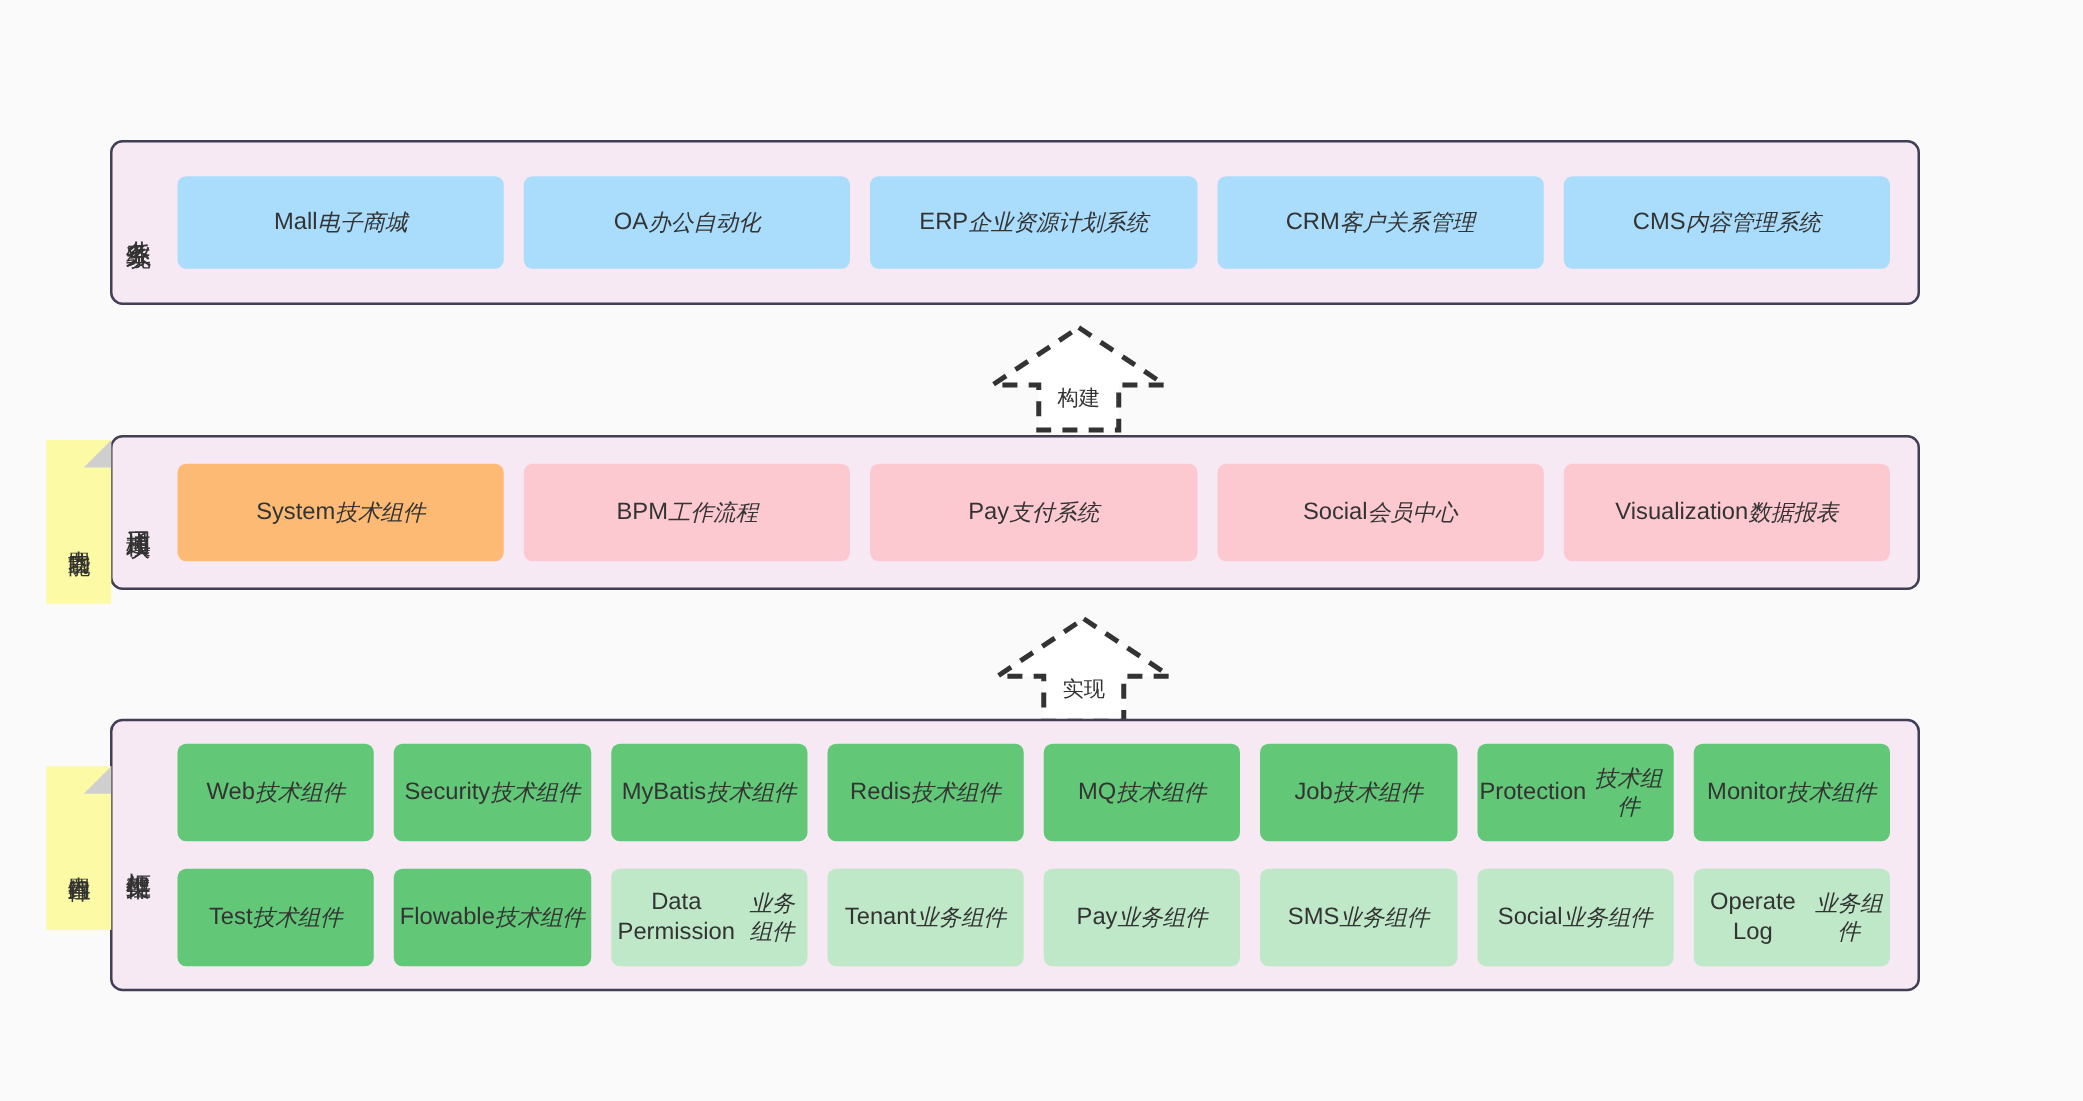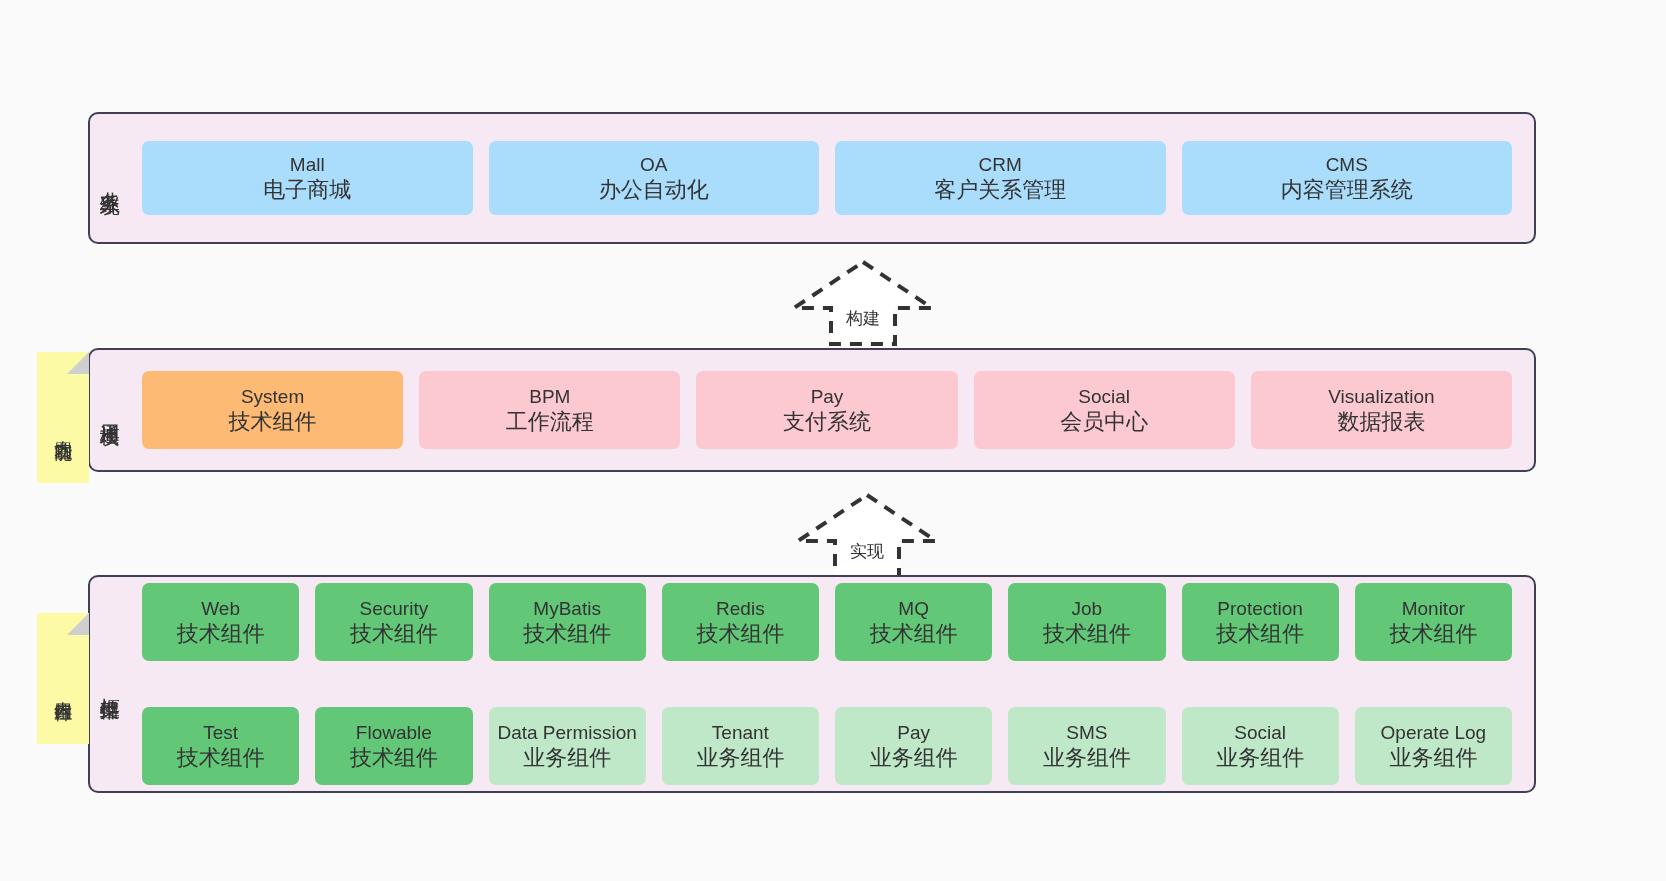--- a/index.html
+++ b/index.html
@@ -58,34 +58,34 @@
   .row {
     display: flex;
     flex-direction: row;
     align-items: stretch;
     gap: 0;
   }
 
   
   .card {
     flex: 1 1 0;
-    margin: 16px 8px;
+    margin: 4px 8px;
     border-radius: 7px;
     display: flex;
-    flex-direction: column;
+    flex-direction: row;
     align-items: center;
     justify-content: center;
     text-align: center;
     box-sizing: border-box;
     line-height: 1.24;
     color: #333333;
     padding: 0 2px;
   }
   .card .en { font-size: 19px; }
-  .card .cn { font-size: 22px; }
+  .card .cn { font-size: 18px; font-style: italic; }
 
   .c-blue        { background: #aadcfb; }
   .c-red         { background: #fdba74; }
   .c-pink        { background: #fcc9d1; }
   .c-green       { background: #62c878; }
   .c-green-light { background: #bfe8c8; }
 
   
   #layer-business {
     left: 88px; top: 112px;
@@ -171,20 +171,24 @@
         <div class="card c-blue">
           <span class="en">Mall</span>
           <span class="cn">电子商城</span>
         </div>
 
         <div class="card c-blue">
           <span class="en">OA</span>
           <span class="cn">办公自动化</span>
         </div>
 
+        <div class="card c-blue">
+          <span class="en">ERP</span>
+          <span class="cn">企业资源计划系统</span>
+        </div>
 
         <div class="card c-blue">
           <span class="en">CRM</span>
           <span class="cn">客户关系管理</span>
         </div>
 
         <div class="card c-blue">
           <span class="en">CMS</span>
           <span class="cn">内容管理系统</span>
         </div>

